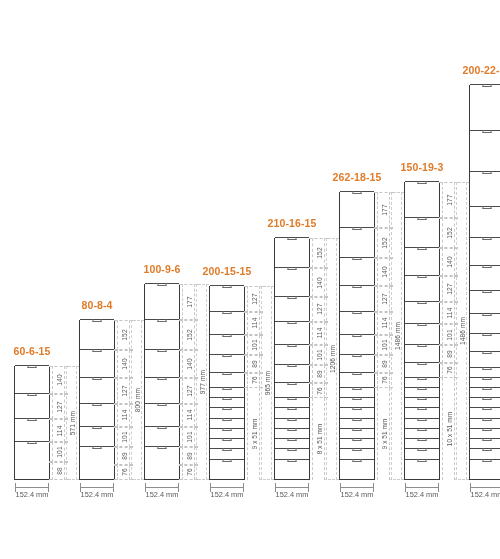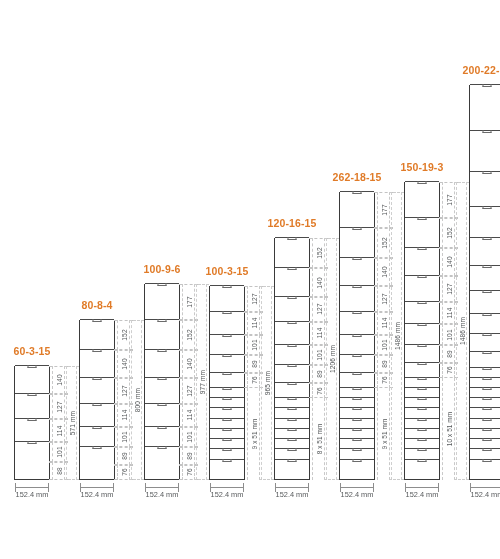--- a/index.html
+++ b/index.html
@@ -176,21 +176,21 @@
           <div class="tick t"></div>
           <div class="tick b"></div>
           <div class="vtxt">140</div>
         </div>
       </div>
       <div class="totdim" style="left: 52px; width: 11px; height: 114.285px;">
         <div class="tick t"></div>
         <div class="tick b"></div>
         <div class="vtxt">571 mm</div>
       </div>
-      <div class="col-title" style="bottom: 123.285px; left: 18px; color: rgb(224, 123, 40);">60-3-15</div>
+      <div class="col-title" style="bottom: 123.285px; left: 18px; color: rgb(224, 123, 40);">60-6-15</div>
     </div>
     <div class="column" style="left: 79px; bottom: 79px; width: 62px;">
       <div class="stack" style="width: 36px; height: 160.2px;">
         <div class="blk first" style="bottom: 0px; height: 15.238px;"></div>
         <div class="blk" style="bottom: 15.238px; height: 17.8445px;">
           <div class="notch"></div>
         </div>
         <div class="blk" style="bottom: 33.0825px; height: 20.2505px;">
           <div class="notch"></div>
         </div>
@@ -414,21 +414,21 @@
           <div class="tick t"></div>
           <div class="tick b"></div>
           <div class="vtxt">127</div>
         </div>
       </div>
       <div class="totdim" style="left: 52px; width: 11px; height: 193.683px;">
         <div class="tick t"></div>
         <div class="tick b"></div>
         <div class="vtxt">965 mm</div>
       </div>
-      <div class="col-title" style="bottom: 202.683px; left: 18px; color: rgb(224, 123, 40);">100-3-15</div>
+      <div class="col-title" style="bottom: 202.683px; left: 18px; color: rgb(224, 123, 40);">200-15-15</div>
     </div>
     <div class="column" style="left: 274px; bottom: 79px; width: 62px;">
       <div class="stack" style="width: 36px; height: 242.004px;">
         <div class="blk first" style="bottom: 0px; height: 10.2255px;"></div>
         <div class="blk" style="bottom: 10.2255px; height: 10.2255px;">
           <div class="notch"></div>
         </div>
         <div class="blk" style="bottom: 20.451px; height: 10.2255px;">
           <div class="notch"></div>
         </div>
@@ -513,21 +513,21 @@
           <div class="tick t"></div>
           <div class="tick b"></div>
           <div class="vtxt">152</div>
         </div>
       </div>
       <div class="totdim" style="left: 52px; width: 11px; height: 242.004px;">
         <div class="tick t"></div>
         <div class="tick b"></div>
         <div class="vtxt">1206 mm</div>
       </div>
-      <div class="col-title" style="bottom: 251.004px; left: 18px; color: rgb(224, 123, 40);">120-16-15</div>
+      <div class="col-title" style="bottom: 251.004px; left: 18px; color: rgb(224, 123, 40);">210-16-15</div>
     </div>
     <div class="column" style="left: 339px; bottom: 79px; width: 62px;">
       <div class="stack" style="width: 36px; height: 287.717px;">
         <div class="blk first" style="bottom: 0px; height: 10.2255px;"></div>
         <div class="blk" style="bottom: 10.2255px; height: 10.2255px;">
           <div class="notch"></div>
         </div>
         <div class="blk" style="bottom: 20.451px; height: 10.2255px;">
           <div class="notch"></div>
         </div>

